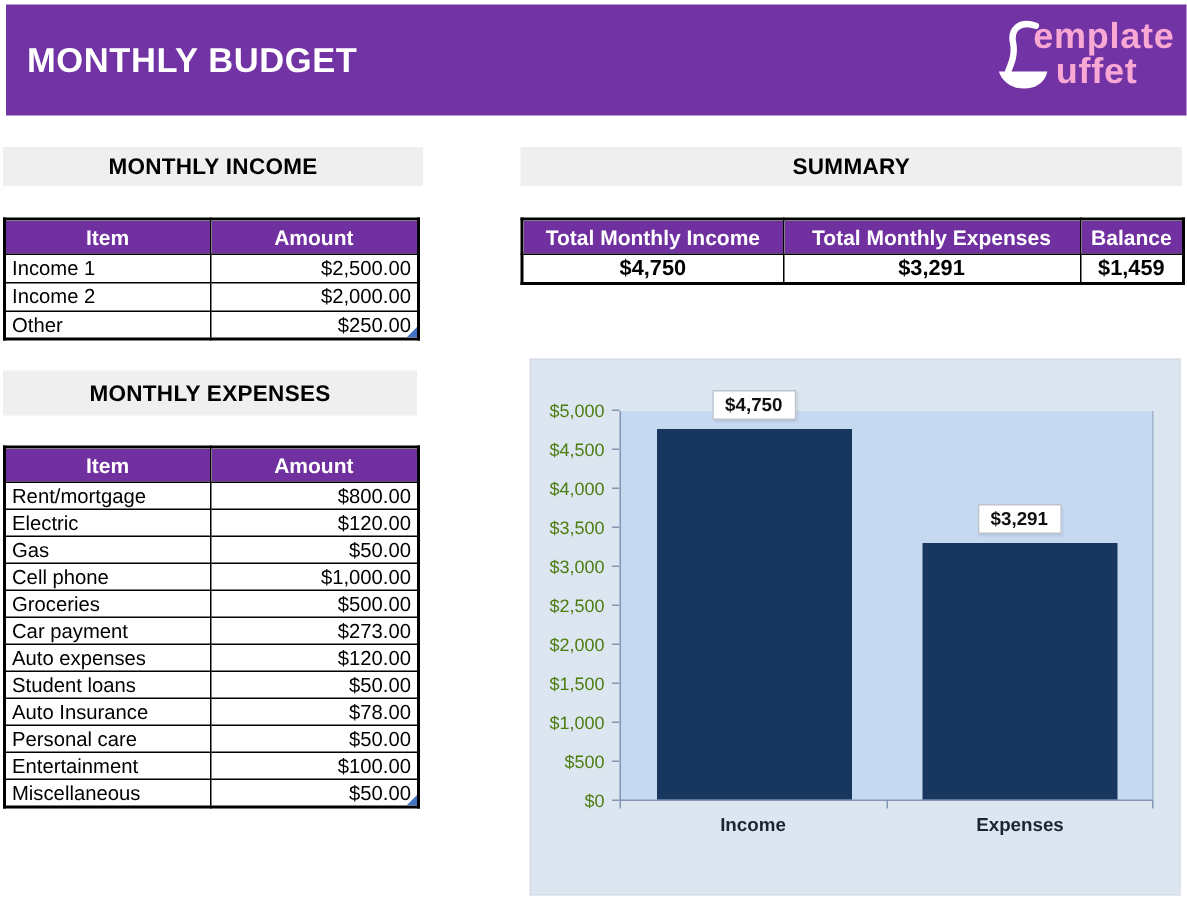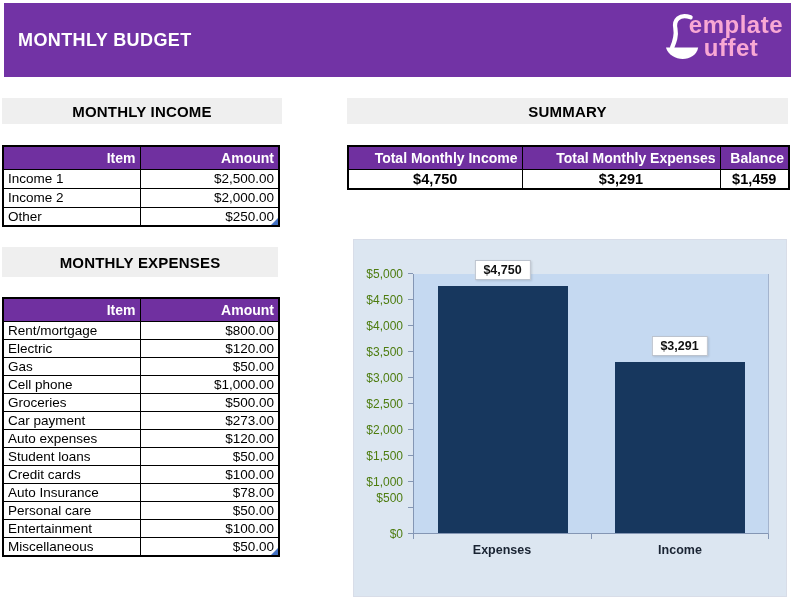--- a/index.html
+++ b/index.html
@@ -11,21 +11,21 @@
     overflow: hidden;
   }
 
   
   #banner {
     position: absolute; left: 4px; top: 3px; right: 0; height: 74px;
     background: #7233A5;
     display: flex; align-items: center;
   }
   #banner-title {
-    color: #fff; font-weight: bold; font-size: 18px;
+    color: #fff; font-weight: bold; font-size: 23px;
     margin-left: 14px; letter-spacing: 0.4px;
   }
   .logo { position: absolute; right: 8px; top: 9px; display: flex; align-items: flex-start; }
   .logo svg { display: block; }
   .logo-text { display: flex; flex-direction: column; color: #f9a8d4; font-weight: bold; }
   .logo-line1 { font-size: 24px; line-height: 25px; margin-left: -13px; letter-spacing: 0.5px; }
   .logo-line2 { font-size: 24px; line-height: 22px; margin-left: 2px; letter-spacing: 0.5px; }
 
   
   .section-title {
@@ -38,21 +38,21 @@
   #expenses-title { left: 2px;   top: 247px; width: 276px; height: 30px; }
 
   
   .sheet-table {
     position: absolute; border-collapse: collapse; table-layout: fixed;
     background: #fff; border: 2px solid #000;
   }
   .sheet-table th, .sheet-table td { border: 1px solid #000; overflow: hidden; white-space: nowrap; }
   .sheet-table th {
     background: #7030A0; color: #fff; font-weight: bold; font-size: 14px;
-    height: 23px; text-align: right; padding: 1px 4px;
+    height: 23px; text-align: center; padding: 1px 4px;
   }
   .sheet-table td { font-size: 13.5px; color: #000; padding: 1px 4px; }
   #income-table   { left: 2px; top: 145px; width: 276px; }
   #income-table td { height: 19px; }
   #expenses-table { left: 2px; top: 297px; width: 276px; }
   #expenses-table td { height: 18px; }
   .col-item   { width: 137px; }
   .col-amount { width: 139px; }
   .cell-item   { text-align: left; }
   .cell-amount { text-align: right; position: relative; }
@@ -208,24 +208,20 @@
     </tr>
     <tr>
       <td class="cell-item">Auto expenses</td>
       <td class="cell-amount">$120.00</td>
     </tr>
     <tr>
       <td class="cell-item">Student loans</td>
       <td class="cell-amount">$50.00</td>
     </tr>
     <tr>
-      <td class="cell-item">Credit cards</td>
-      <td class="cell-amount">$100.00</td>
-    </tr>
-    <tr>
       <td class="cell-item">Auto Insurance</td>
       <td class="cell-amount">$78.00</td>
     </tr>
     <tr>
       <td class="cell-item">Personal care</td>
       <td class="cell-amount">$50.00</td>
     </tr>
     <tr>
       <td class="cell-item">Entertainment</td>
       <td class="cell-amount">$100.00</td>
@@ -237,21 +233,21 @@
         <span class="corner-tri"></span>
       </td>
     </tr>
   </tbody>
 </table>
 
 <div id="chart">
   <div class="y-axis">
       <div class="ytick-label" style="bottom: -8px;">$0</div>
       <div class="ytick-mark" style="bottom: 0px;"></div>
-      <div class="ytick-label" style="bottom: 28px;">$500</div>
+      <div class="ytick-label" style="bottom: 18px;">$500</div>
       <div class="ytick-mark" style="bottom: 26px;"></div>
       <div class="ytick-label" style="bottom: 44px;">$1,000</div>
       <div class="ytick-mark" style="bottom: 52px;"></div>
       <div class="ytick-label" style="bottom: 70px;">$1,500</div>
       <div class="ytick-mark" style="bottom: 78px;"></div>
       <div class="ytick-label" style="bottom: 96px;">$2,000</div>
       <div class="ytick-mark" style="bottom: 104px;"></div>
       <div class="ytick-label" style="bottom: 122px;">$2,500</div>
       <div class="ytick-mark" style="bottom: 130px;"></div>
       <div class="ytick-label" style="bottom: 148px;">$3,000</div>
@@ -272,16 +268,16 @@
     <div class="bar-slot">
       <div class="bar-label" style="bottom: 253px;">$4,750</div>
       <div class="bar" style="height: 247px;"></div>
     </div>
     <div class="bar-slot">
       <div class="bar-label" style="bottom: 177px;">$3,291</div>
       <div class="bar" style="height: 171px;"></div>
     </div>
   </div>
   <div class="x-labels">
+    <div class="x-label">Income</div>
     <div class="x-label">Expenses</div>
-    <div class="x-label">Income</div>
   </div>
 </div>
 
 </body></html>

